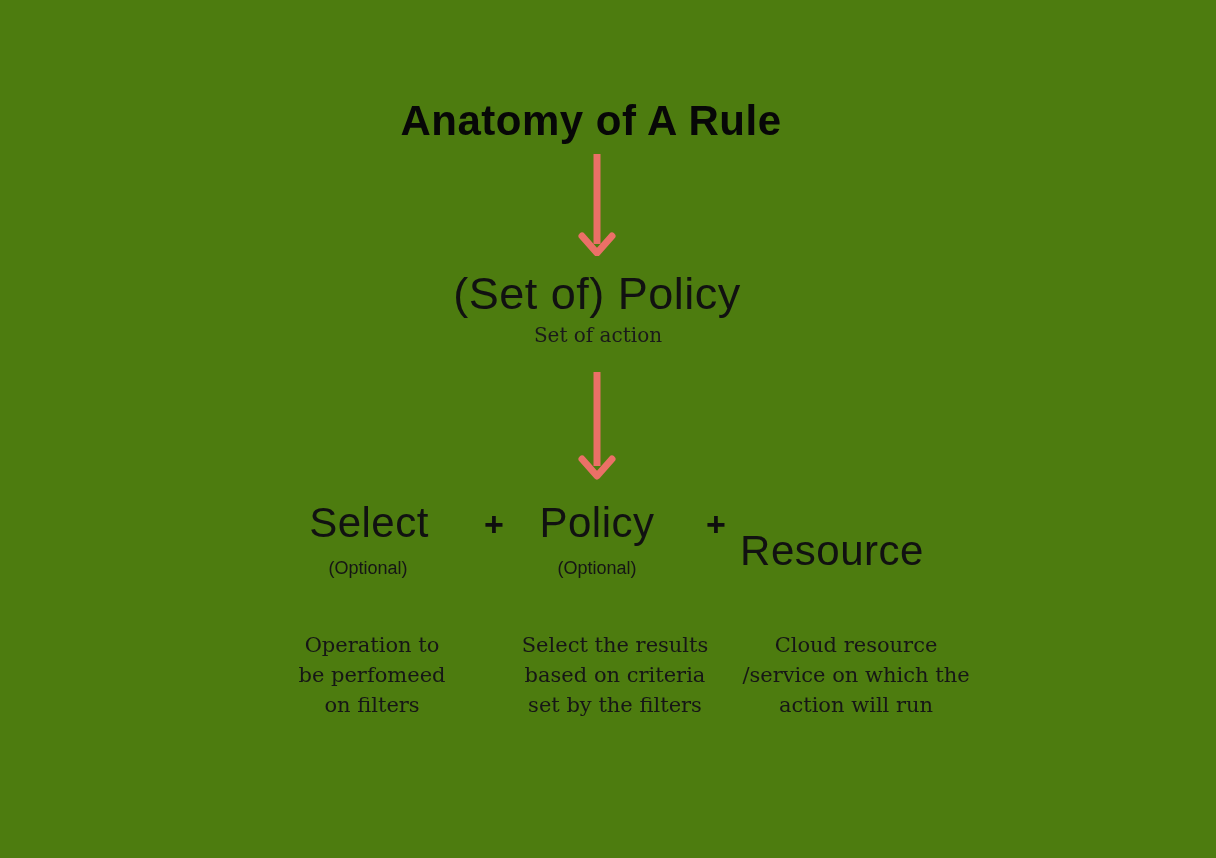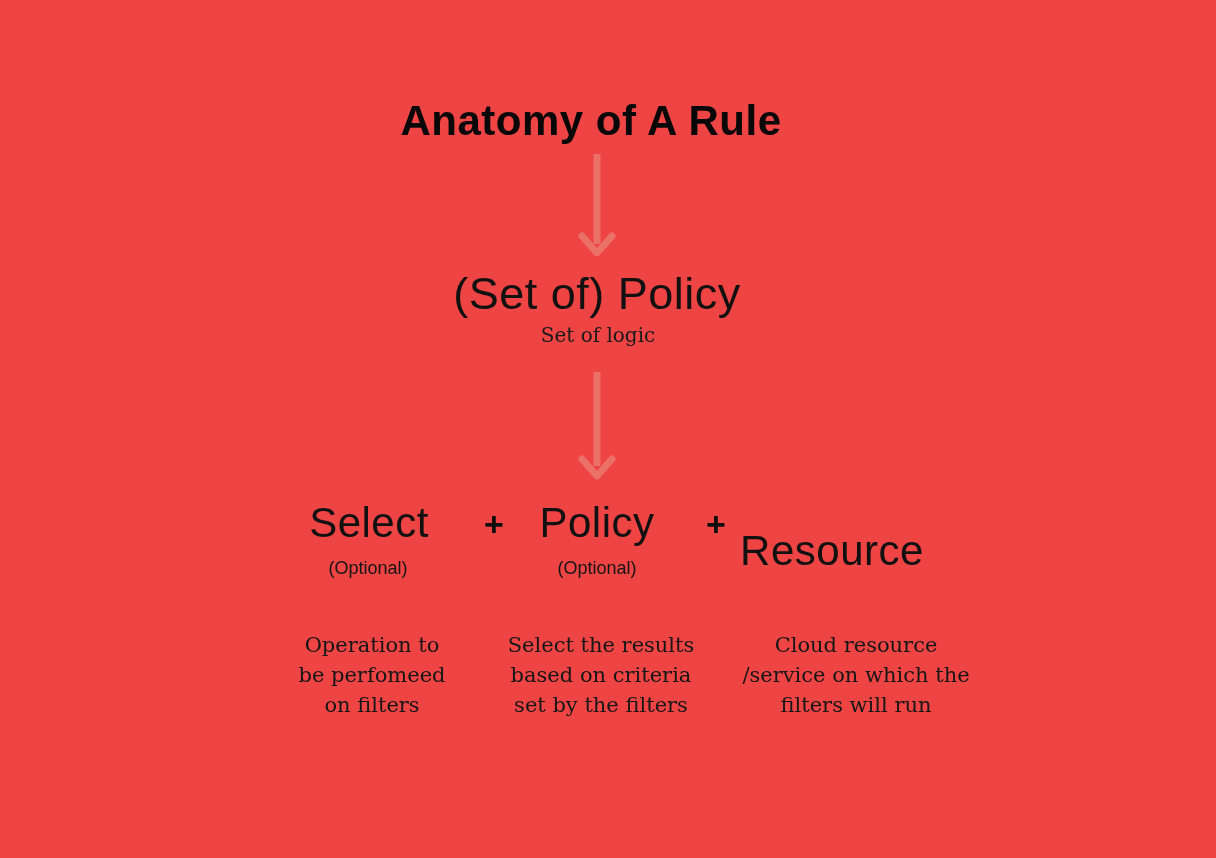--- a/index.html
+++ b/index.html
@@ -5,21 +5,21 @@
   * { margin: 0; padding: 0; box-sizing: border-box; }
   html, body { background: #ffffff; }
   body {
     font-family: "Liberation Sans", sans-serif;
     color: #0e0e0e;
   }
   .canvas {
     position: relative;
     width: 1216px;
     height: 858px;
-    background: #ef4444;
+    background: #4d7c0f;
     overflow: hidden;
   }
   .title {
     position: absolute;
     left: 391px;
     top: 100px;
     width: 400px;
     text-align: center;
     font-size: 42px;
     line-height: 1;
@@ -95,38 +95,38 @@
     position: absolute;
     top: 630px;
     text-align: center;
     font-family: "DejaVu Serif", serif;
     font-size: 21px;
     line-height: 30px;
     color: #161616;
     white-space: pre-line;
   }
   .desc1 { left: 262px; width: 220px; }
-  .desc2 { left: 486px; width: 230px; }
+  .desc2 { left: 500px; width: 230px; }
   .desc3 { left: 726px; width: 260px; }
 </style>
 </head>
 <body>
 
 <div class="canvas">
 
   <div class="title">Anatomy of A Rule</div>
 
   <svg class="arrow arrow1" width="40" height="104" viewBox="0 0 40 104" aria-hidden="true">
     <line class="arrow-stroke" x1="20" y1="2" x2="20" y2="92" stroke="#EB7067" stroke-width="7" stroke-linecap="butt"></line>
     <polyline class="arrow-stroke" points="5,84 20,101 35,84" fill="none" stroke="#EB7067" stroke-width="7" stroke-linecap="round" stroke-linejoin="round"></polyline>
   </svg>
 
   <div class="policy-label">(Set of) Policy</div>
 
-  <div class="policy-sublabel">Set of logic</div>
+  <div class="policy-sublabel">Set of action</div>
 
   <svg class="arrow arrow2" width="40" height="110" viewBox="0 0 40 110" aria-hidden="true">
     <line class="arrow-stroke" x1="20" y1="2" x2="20" y2="96" stroke="#EB7067" stroke-width="7" stroke-linecap="butt"></line>
     <polyline class="arrow-stroke" points="5,89 20,106 35,89" fill="none" stroke="#EB7067" stroke-width="7" stroke-linecap="round" stroke-linejoin="round"></polyline>
   </svg>
 
   <div class="comp-label comp-action">Select</div>
 
   <div class="plus plus1">+</div>
 
@@ -143,15 +143,15 @@
   <div class="desc desc1">Operation to
 be perfomeed
 on filters</div>
 
   <div class="desc desc2">Select the results
 based on criteria
 set by the filters</div>
 
   <div class="desc desc3">Cloud resource
 /service on which the
-filters will run</div>
+action will run</div>
 
 </div>
 
 </body></html>

